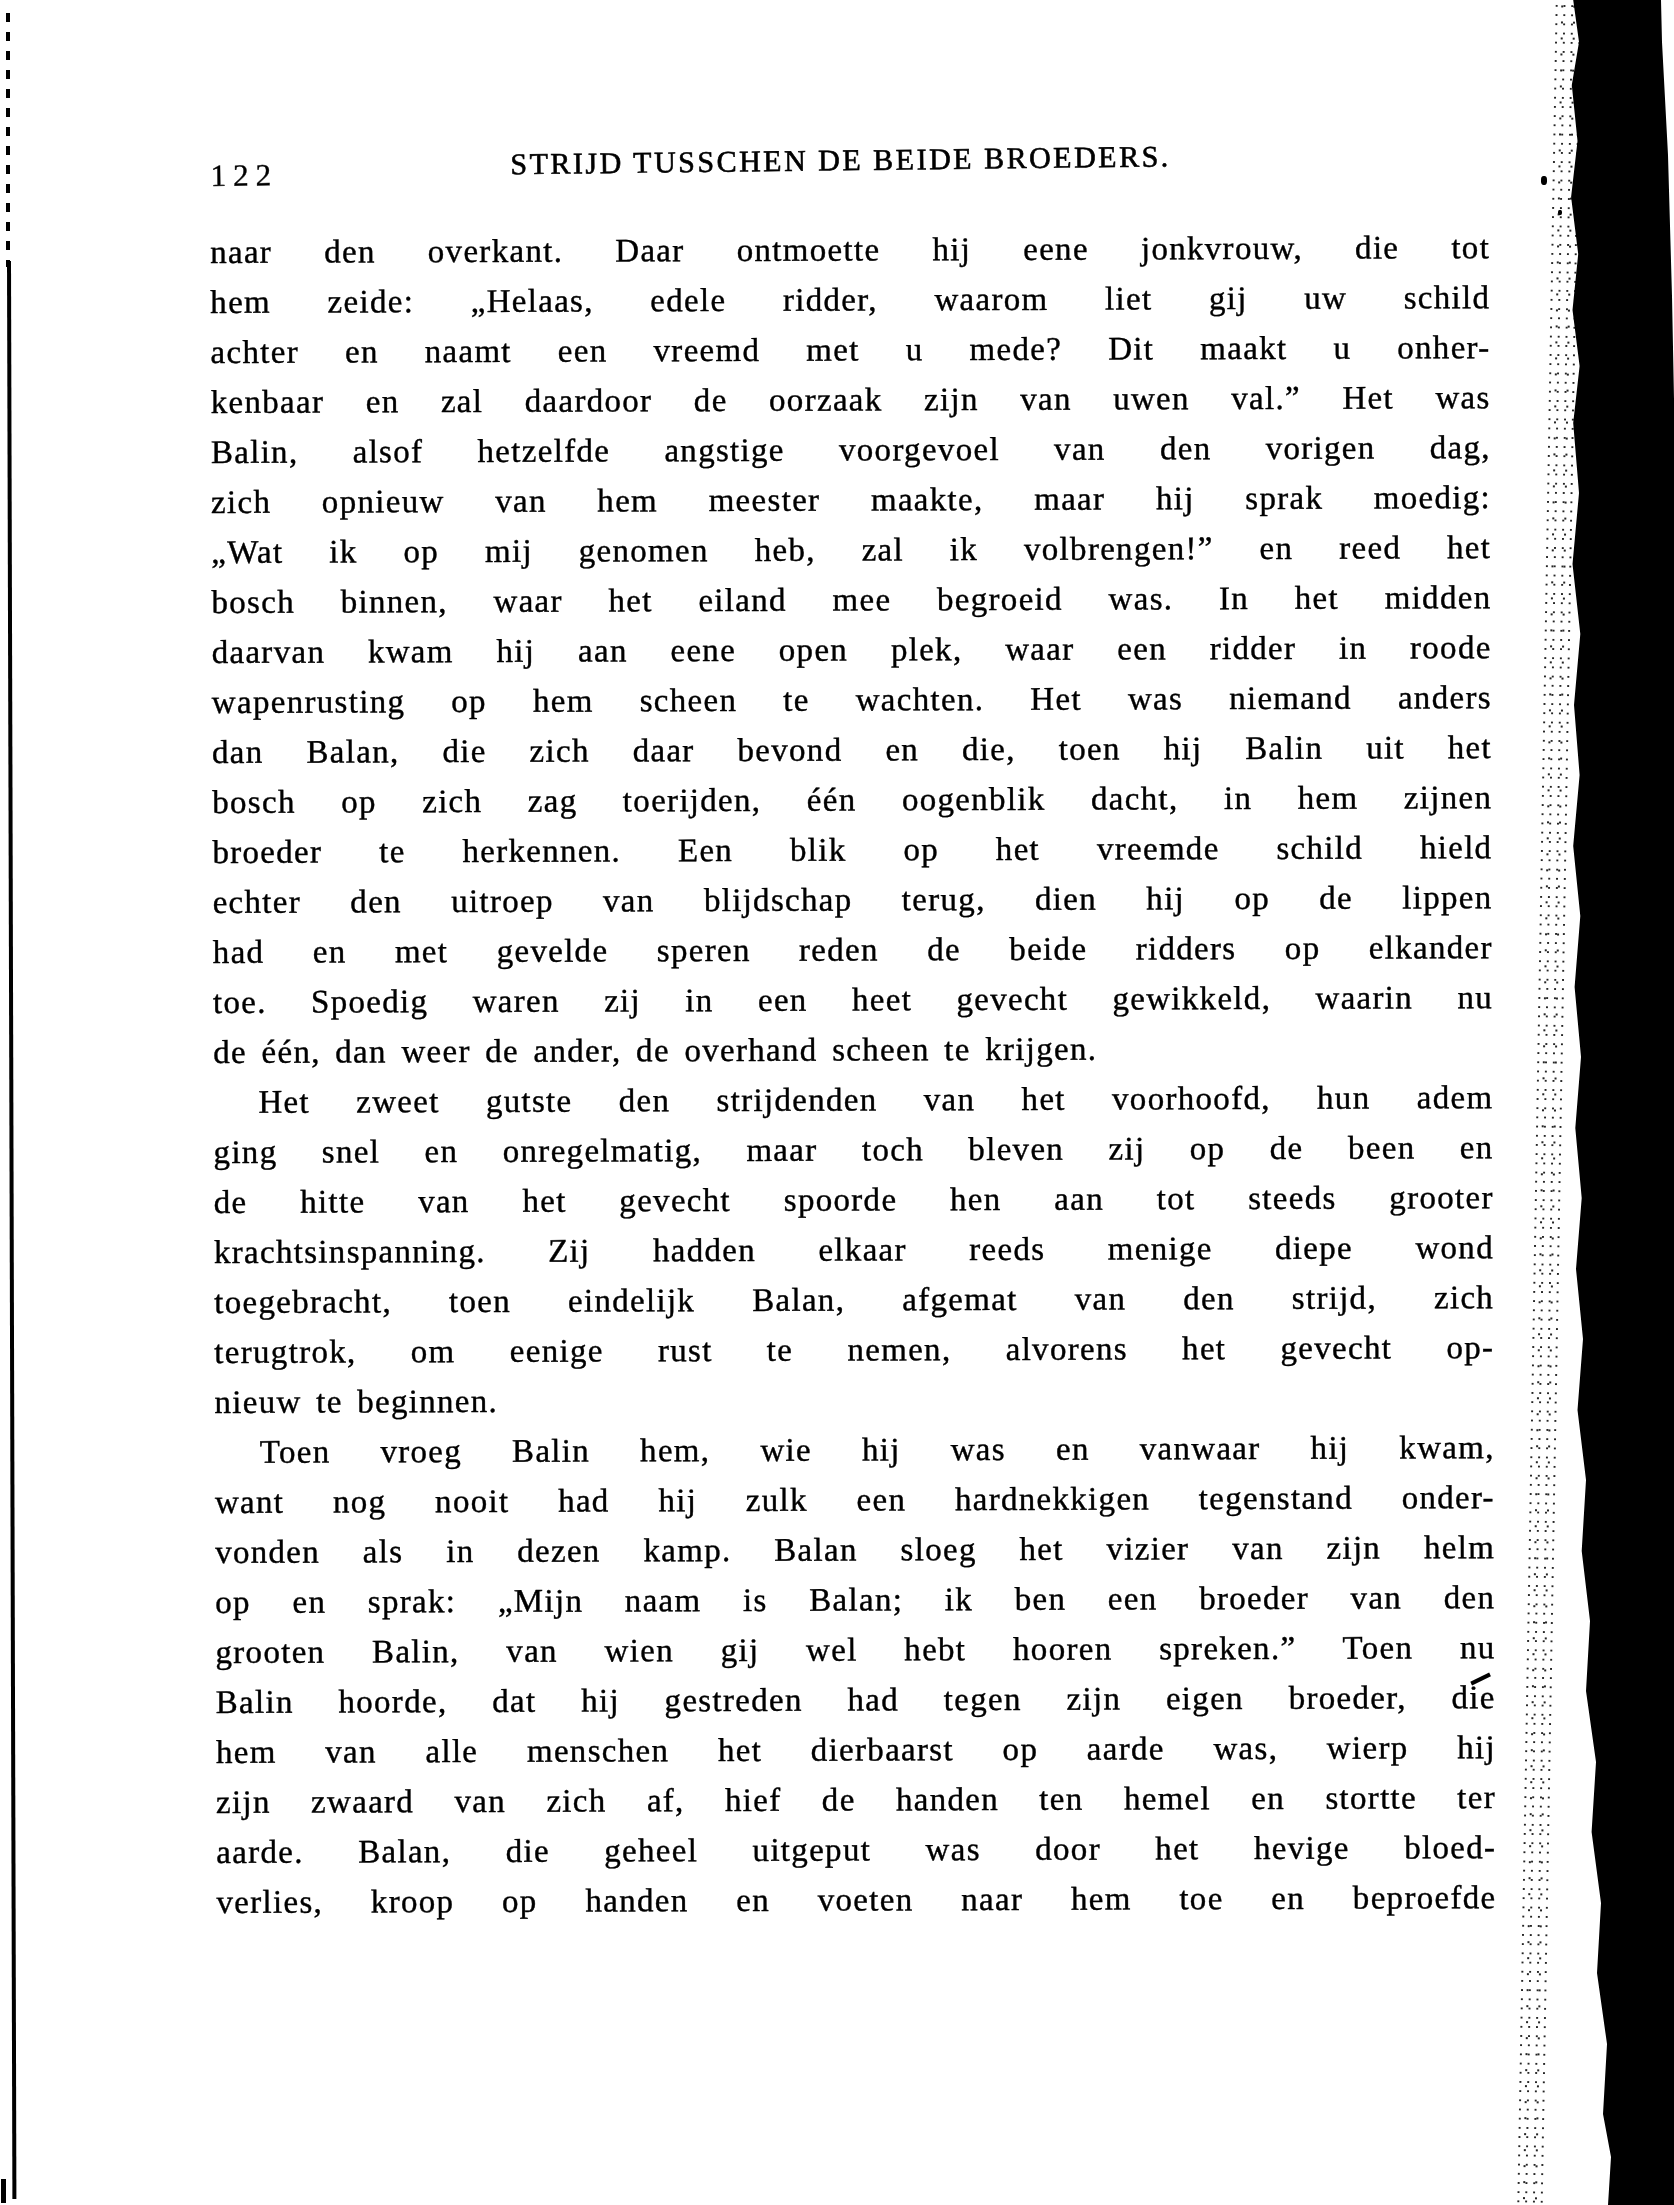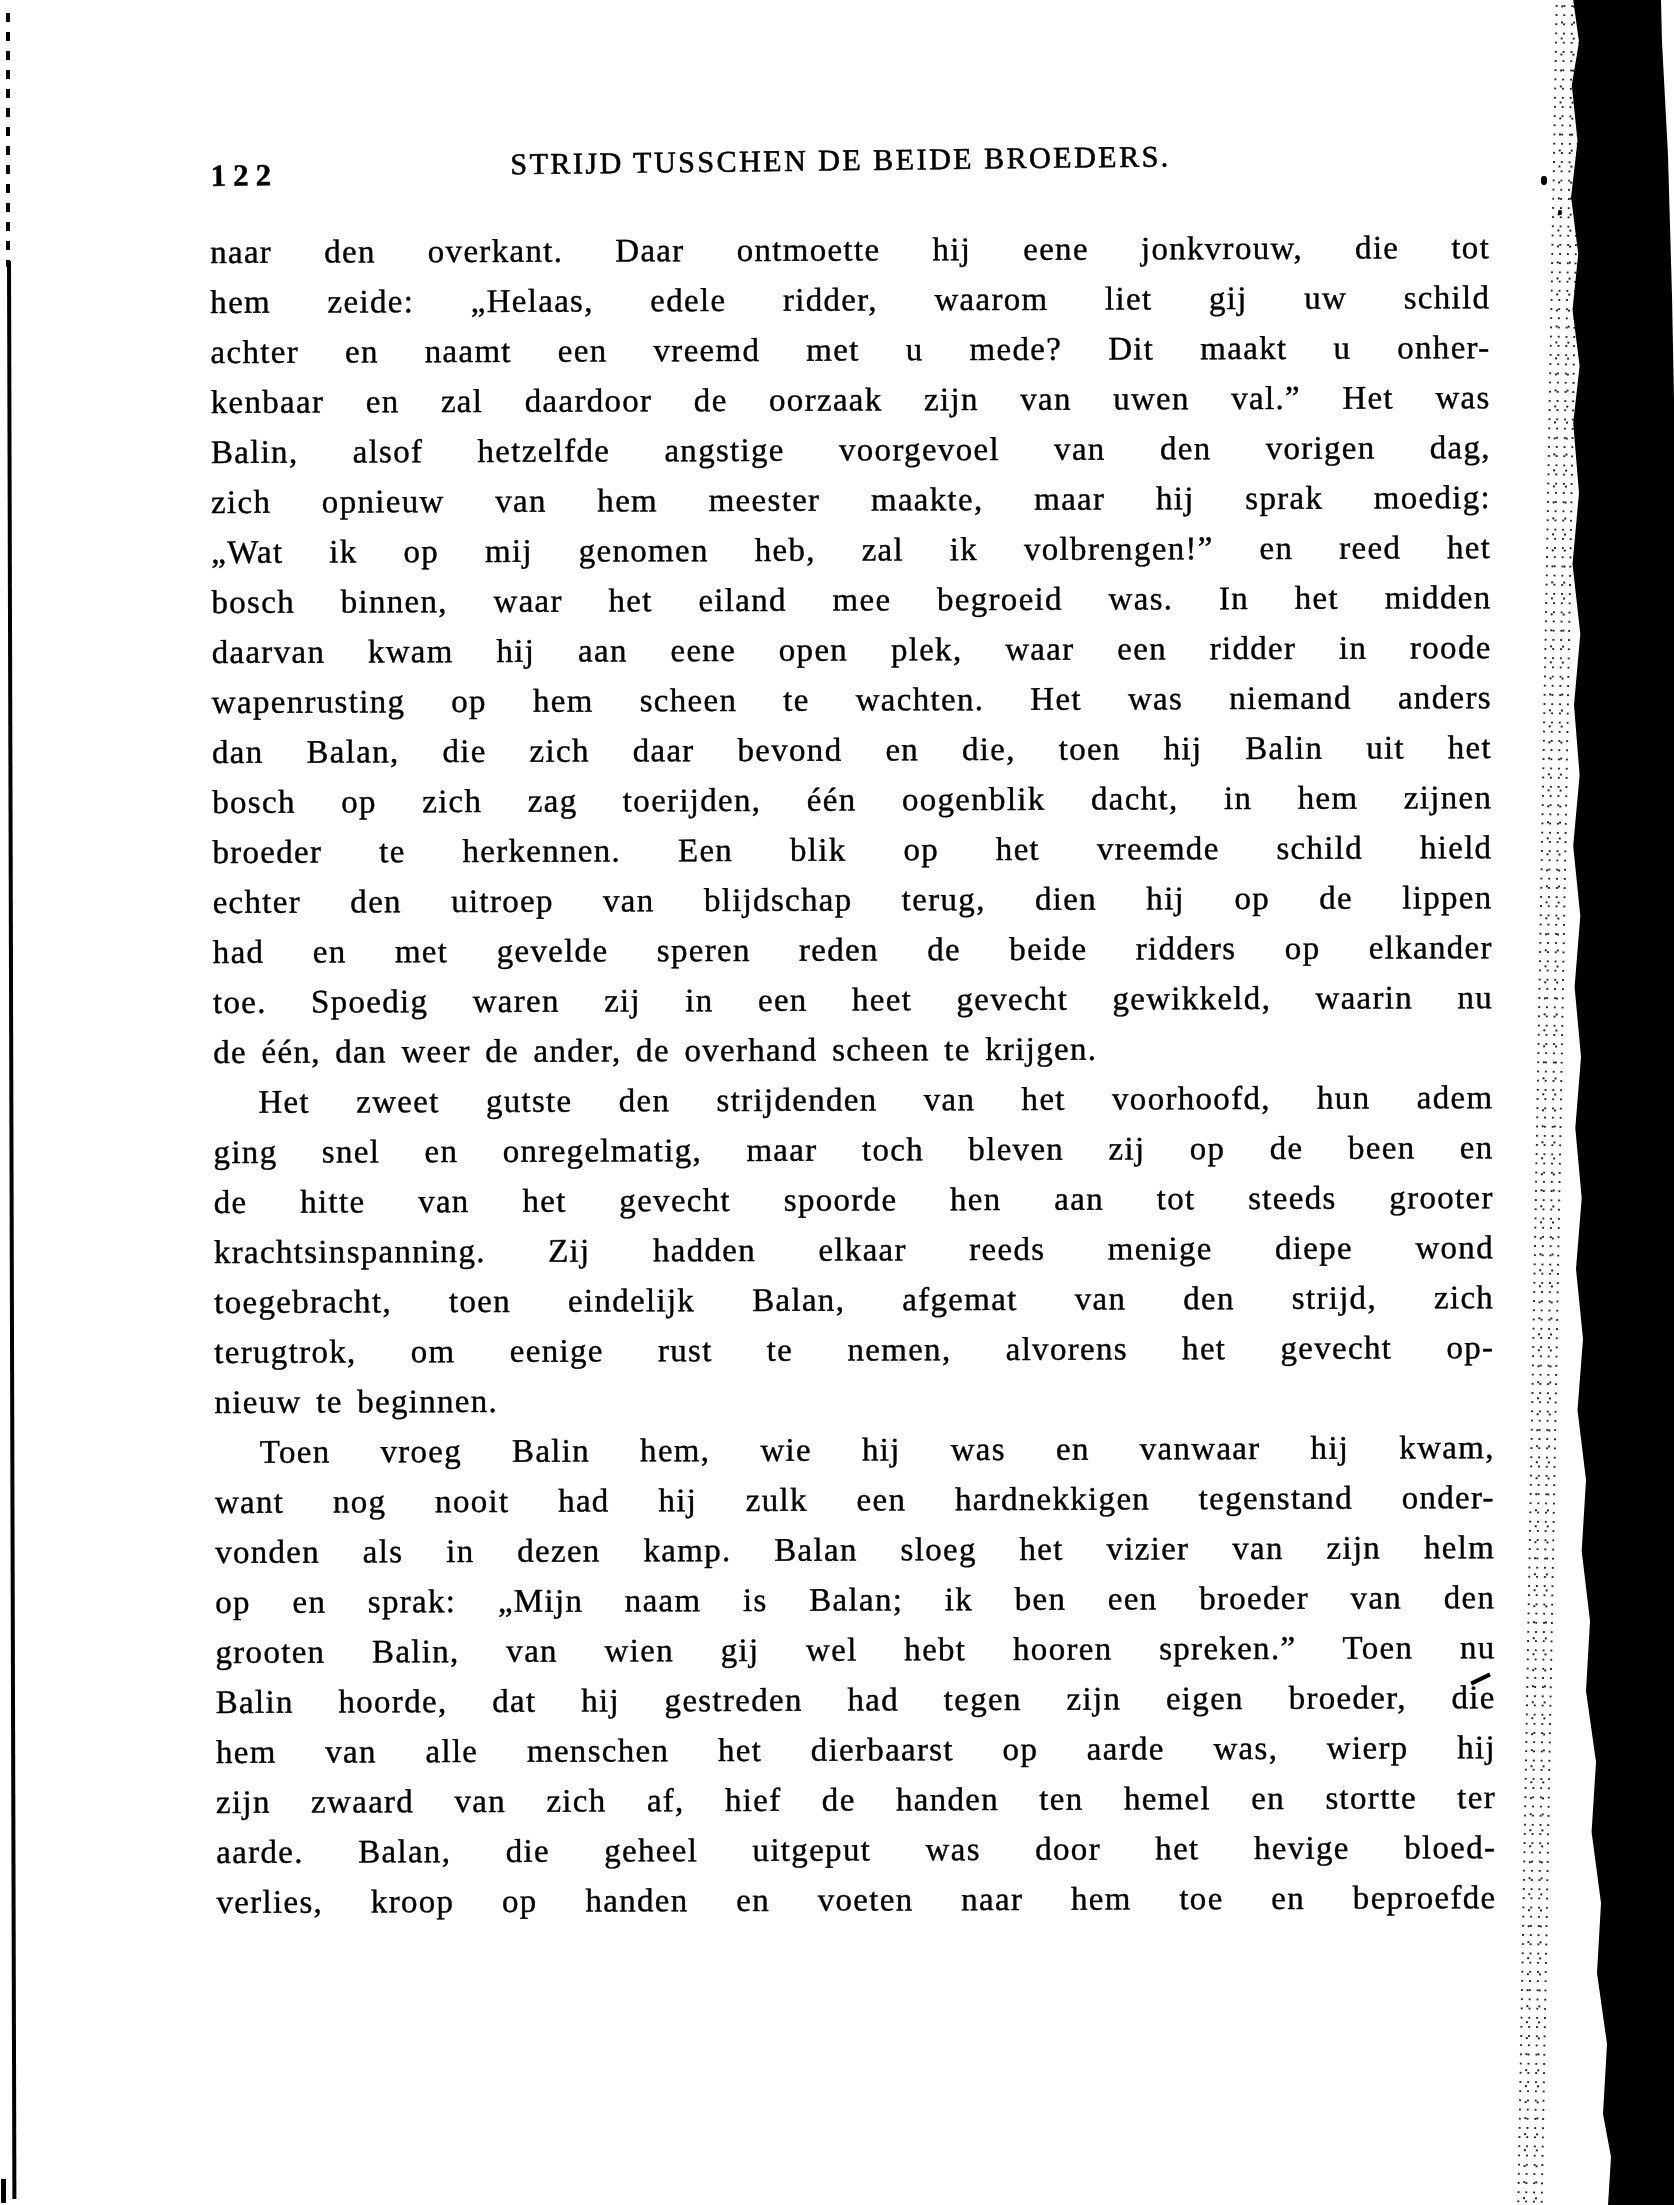--- a/index.html
+++ b/index.html
@@ -10,21 +10,21 @@
     color:#000;
   }
   .page{position:absolute;inset:0;background:#fff;}
   
   .header{
     position:absolute;left:211px;top:151px;width:1277px;height:49px;
     transform:rotate(-0.7deg);transform-origin:left bottom;
   }
   .pagenum{
     position:absolute;left:0;top:7px;
-    font-size:31px;letter-spacing:7px;font-weight:bold;
+    font-size:31px;letter-spacing:7px;
     -webkit-text-stroke:0.4px #000;
   }
   .title{
     display:block;text-align:center;transform:translateX(-8.5px);
     font-size:30px;letter-spacing:2.5px;
     -webkit-text-stroke:0.6px #000;
     white-space:nowrap;
   }
   
   .bodytext{

